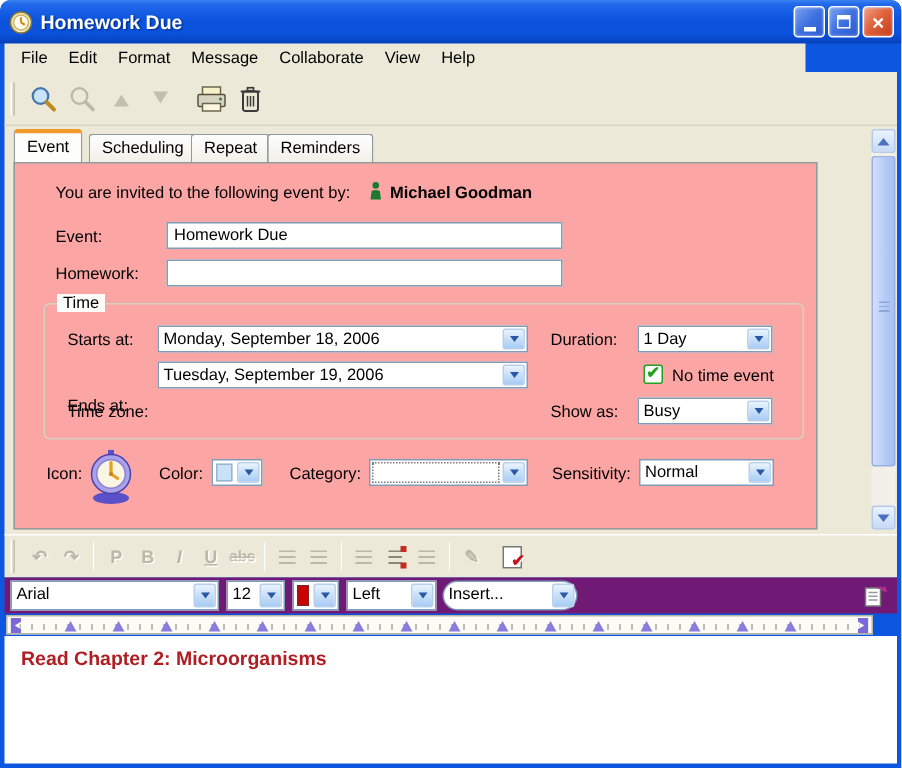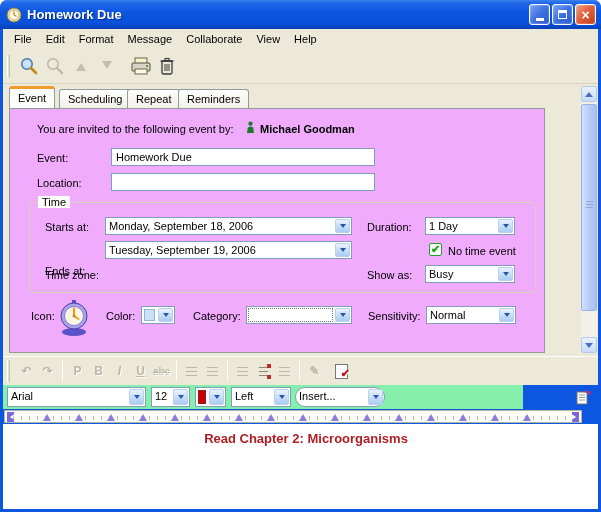--- a/index.html
+++ b/index.html
@@ -16,38 +16,38 @@
   .winbtns { position:absolute; right:5px; top:4px; display:flex; gap:2px; }
   .winbtn { width:21px; height:21px; border:1px solid #fff; border-radius:3px;
     background:linear-gradient(135deg,#7AA2F2 0%,#3E70E0 50%,#2B5BD0 100%);
     display:flex; align-items:center; justify-content:center; box-shadow:inset 0 0 2px rgba(255,255,255,.6); }
   .winbtn.close { background:linear-gradient(135deg,#F0A088 0%,#E0623C 45%,#C73A18 100%); }
   .glyph-min { width:8px; height:3px; background:#fff; margin-top:9px; }
   .glyph-max { width:9px; height:9px; border:1px solid #fff; border-top:3px solid #fff; }
   .glyph-close { color:#fff; font-weight:bold; font-size:14px; line-height:14px; }
 
   
-  .menubar { position:absolute; left:3px; top:29px; width:595px; height:19px; background:#ECE9D8;
+  .menubar { position:absolute; left:3px; top:29px; width:534px; height:19px; background:#ECE9D8;
     display:flex; align-items:center; padding-left:4px; }
   .menu-item { font-size:11px; color:#000; padding:2px 7px; }
 
   
   .toolbar { position:absolute; left:3px; top:48px; width:595px; height:36px; background:#ECE9D8;
     border-bottom:1px solid #D8D4C0; display:flex; align-items:center; }
   .grip { width:3px; height:22px; margin:0 6px 0 4px; border-left:1px solid #fff; border-right:1px solid #C6C2AE; background:#E2DFCE; }
   .tb-btn { width:26px; height:26px; display:flex; align-items:center; justify-content:center; }
   .tri-up   { width:0; height:0; border:5px solid transparent; border-bottom:8px solid #C4BFAD; margin-bottom:3px; }
   .tri-down { width:0; height:0; border:5px solid transparent; border-top:8px solid #C4BFAD; margin-top:3px; }
 
   
   .content-bg { position:absolute; left:3px; top:84px; width:595px; height:272px; background:#ECE9D8; }
   .tab { position:absolute; top:5px; height:28px; background:linear-gradient(#FEFEFE,#F2F1EA 60%,#E8E6D8);
     border:1px solid #919B9C; border-bottom:none; border-radius:3px 3px 0 0; font-size:11px; padding:3px 8px 0 8px; }
   .tab.active { top:2px; height:22px; background:#FDFDFB; border-top:3px solid #EF9A2B; z-index:5; padding-top:3px; }
-  .panel { position:absolute; left:6px; top:24px; width:536px; height:245px; background:#f0abfc; border:1px solid #919B9C; z-index:4; }
+  .panel { position:absolute; left:6px; top:24px; width:536px; height:245px; background:#fca5a5; border:1px solid #919B9C; z-index:4; }
 
   .lbl { position:absolute; font-size:11px; color:#000; white-space:nowrap; }
   .textbox { position:absolute; height:18px; background:#fff; border:1px solid #7F9DB9; font-size:11px; padding:2px 4px; font-family:"Liberation Sans",sans-serif; }
   .combo { position:absolute; height:18px; background:#fff; border:1px solid #7F9DB9; display:flex; font-size:11px; }
   .combo .ctxt { flex:1; padding:2px 3px 0 3px; white-space:nowrap; overflow:hidden; }
   .combo .cbtn { width:15px; margin:1px; border-radius:2px; background:linear-gradient(180deg,#EAF3FD,#CBE1F9 45%,#A9CCF4);
     border:1px solid #B9D0EC; display:flex; align-items:center; justify-content:center; }
   .combo .cbtn::after { content:""; width:0; height:0; border-left:3px solid transparent; border-right:3px solid transparent; border-top:4px solid #2B57A8; }
   .combo .dotted { outline:1px dotted #7a7a7a; outline-offset:-2px; }
 
@@ -79,21 +79,21 @@
     font-size:12px; font-weight:bold; color:#BDB8A6; text-shadow:1px 1px 0 rgba(255,255,255,.9); }
   .fmt-sep { width:1px; height:20px; background:#C8C4B0; border-right:1px solid #fff; margin:0 4px; }
   .strike { text-decoration:line-through; font-size:10px; font-weight:bold; }
   .bars3 { width:11px; height:9px; background:repeating-linear-gradient(180deg,#BDB8A6 0 1px,transparent 1px 4px); }
   .bars3.dark { background:repeating-linear-gradient(180deg,#8a8878 0 1px,transparent 1px 4px); width:9px; }
   .redsq { position:absolute; width:4px; height:4px; background:#C42B22; }
   .doc-check { position:relative; width:13px; height:15px; background:#fff; border:1px solid #777; }
   .doc-check .chkred { position:absolute; right:-3px; bottom:-2px; color:#C3121E; font-size:11px; font-weight:bold; }
 
   
-  .fontrow { position:absolute; left:3px; top:385px; width:520px; height:24px; background:#86efac; }
+  .fontrow { position:absolute; left:3px; top:385px; width:595px; height:24px; background:#701a75; }
   .fontrow .combo { height:20px; top:2px; }
 
   
   .ruler { position:absolute; left:4px; top:410px; width:578px; height:13px; background:#FCFBF6;
     border:1px solid #B9B5A5; }
   .ruler .ticks { position:absolute; left:8px; right:8px; bottom:2px; height:4px;
     background:repeating-linear-gradient(90deg,#C0BCAE 0 1px,transparent 1px 8px); }
   .tabstop { position:absolute; bottom:1px; width:0; height:0; border-left:4px solid transparent; border-right:4px solid transparent; border-bottom:7px solid #8A7BDE; }
   .ruler-mark { position:absolute; top:1px; width:7px; height:10px; background:#7A6AD8; }
   .mark-left { left:2px; clip-path:polygon(0 0,100% 0,100% 25%,40% 50%,100% 75%,100% 100%,0 100%); }
@@ -190,21 +190,21 @@
 
       <span class="lbl" style="left:27px; top:14px;">You are invited to the following event by:</span>
       <svg style="position:absolute; left:236px; top:12px;" width="9" height="13" viewBox="0 0 9 13">
         <circle cx="4.5" cy="2.6" r="2.2" fill="#1B7A2E"></circle>
         <path d="M1 12 L1.8 6.4 Q4.5 4.8 7.2 6.4 L8 12 Z" fill="#1B7A2E"></path>
       </svg>
       <span class="lbl" style="left:250px; top:14px; font-weight:bold;">Michael Goodman</span>
 
       <span class="lbl" style="left:27px; top:43px;">Event:</span>
       <input class="textbox" style="left: 101px; top: 39px; width: 264px;" value="Homework Due">
-      <span class="lbl" style="left:27px; top:68px;">Location:</span>
+      <span class="lbl" style="left:27px; top:68px;">Homework:</span>
       <input class="textbox" style="left: 101px; top: 64px; width: 264px;" value="">
 
       <div class="groupbox" style="left:19px; top:93px; width:507px; height:91px;">
         <span class="group-title">Time</span>
       </div>
       <span class="lbl" style="left:35px; top:112px;">Starts at:</span>
       <div class="combo" style="left:95px; top:108px; width:247px;">
         <span class="ctxt">Monday, September 18, 2006</span>
         <span class="cbtn"></span>
       </div>
@@ -373,16 +373,16 @@
         <span class="tabstop" style="left: 454px;"></span>
         <span class="tabstop" style="left: 486px;"></span>
         <span class="tabstop" style="left: 518px;"></span>
       </div>
     <span class="ruler-mark mark-left"></span>
     <span class="ruler-mark mark-right"></span>
   </div>
 
   <div class="msgbody">
     <div class="pad"></div>
-    <div class="msg-line" style="color: rgb(176, 30, 36); text-align: center;">Read Chapter 2: Microorganisms</div>
+    <div class="msg-line" style="color: rgb(176, 30, 36);">Read Chapter 2: Microorganisms</div>
   </div>
 
 </div>
 
 </body></html>

